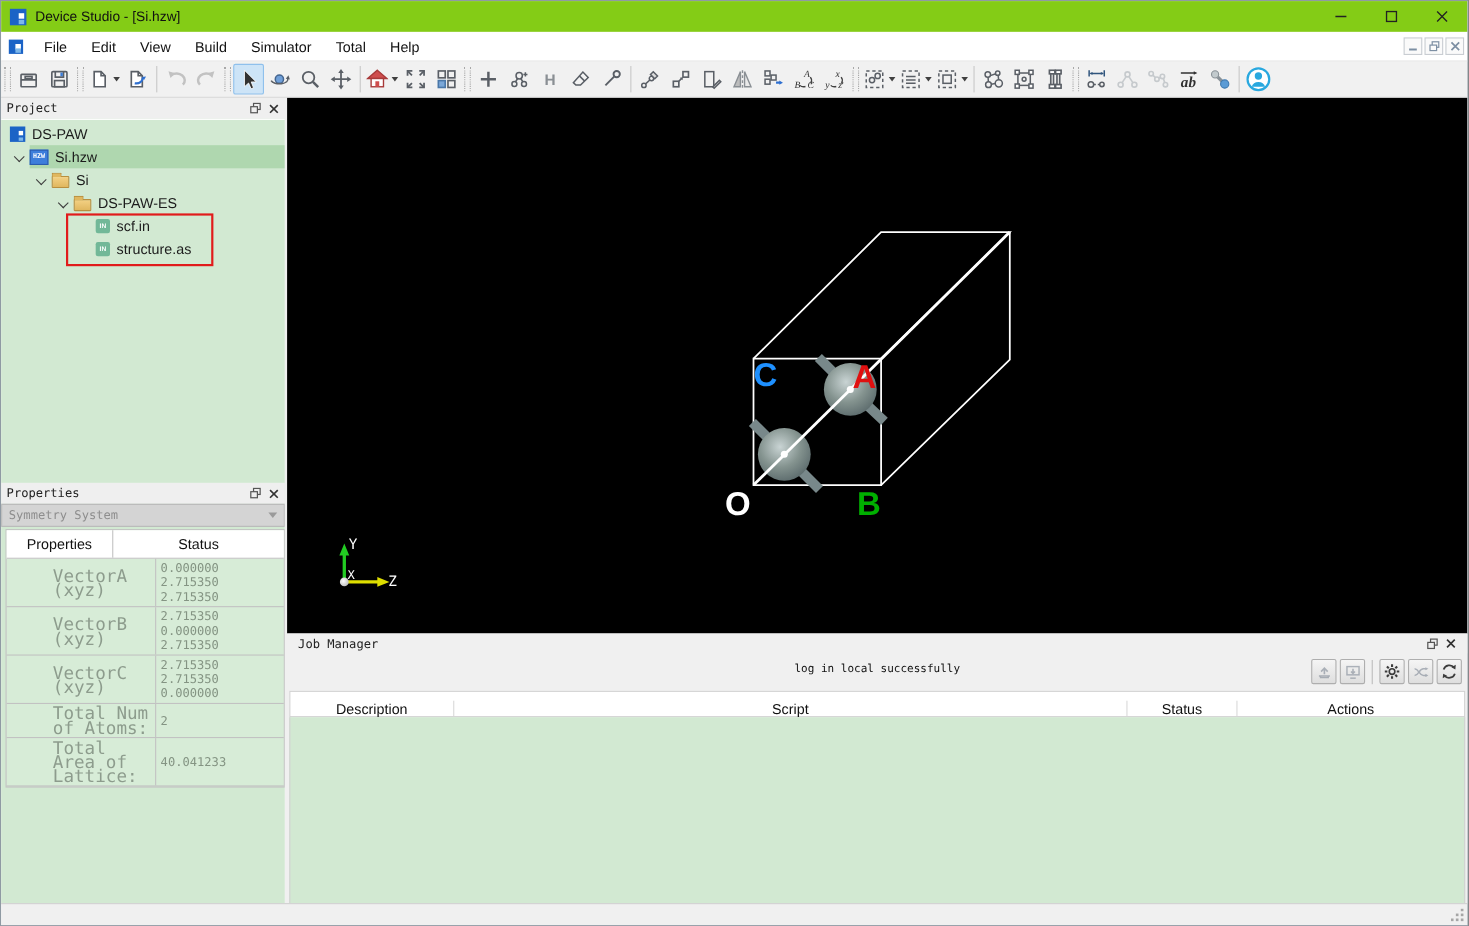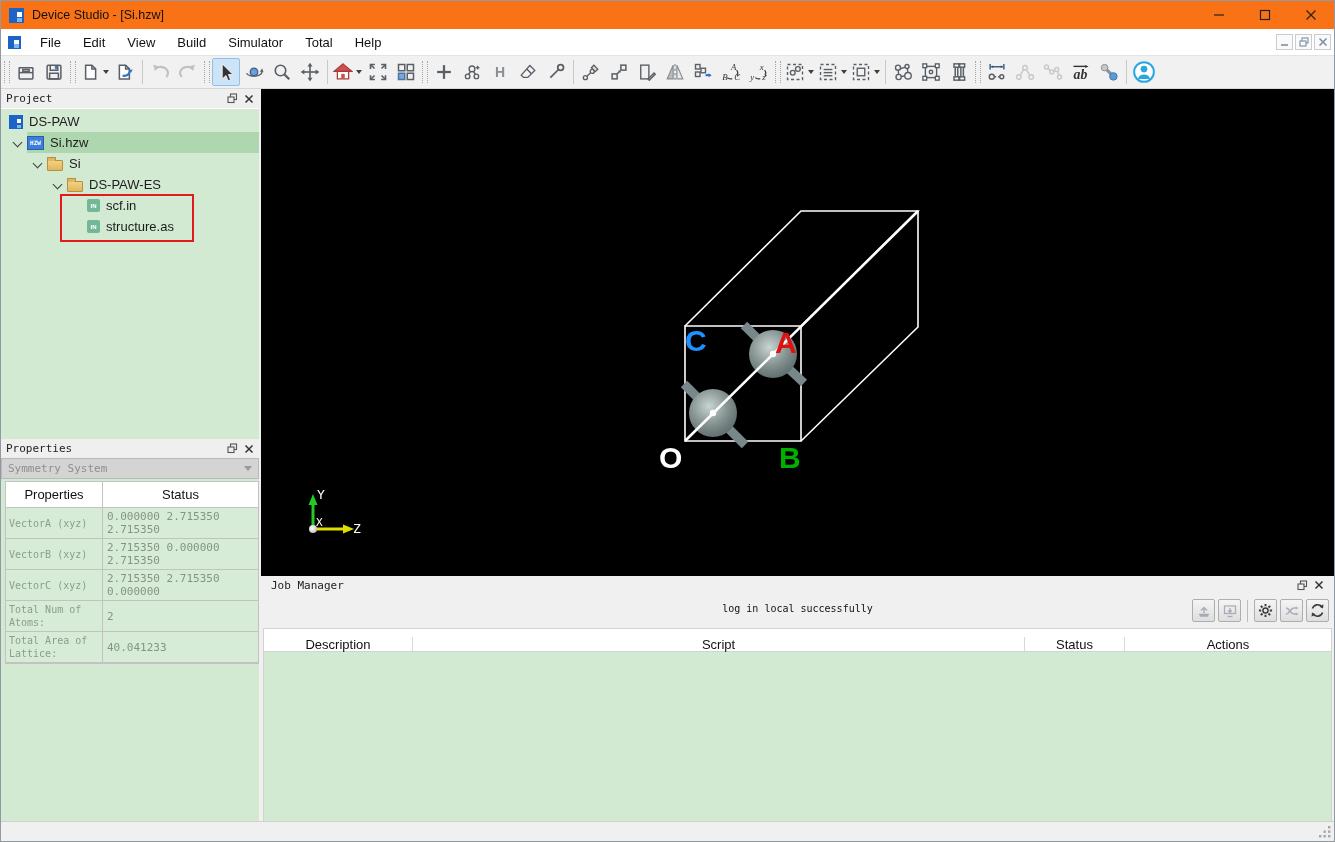--- a/index.html
+++ b/index.html
@@ -1,20 +1,20 @@
 <!DOCTYPE html>
 <html><head>
 <meta charset="utf-8">
 <style>
   html,body{margin:0;padding:0;background:#2b2b2b;}
   *{box-sizing:border-box;}
   .window{position:relative;width:1335px;height:842px;background:#f0f0f0;
     font-family:"Liberation Sans",sans-serif;border:1px solid #8f9aa3;overflow:hidden;}
   
-  .titlebar{position:absolute;left:0;top:0;right:0;height:28px;background:#f97316;display:flex;align-items:center;}
+  .titlebar{position:absolute;left:0;top:0;right:0;height:28px;background:#84cc16;display:flex;align-items:center;}
   .app-logo{width:15px;height:15px;margin-left:8px;position:relative;background:#1b63c6;}
   .app-logo::before{content:'';position:absolute;right:2px;top:4px;width:5px;height:5px;background:#fff;}
   .app-logo::after{content:'';position:absolute;right:2px;bottom:1px;width:5px;height:4px;background:#7db7ea;}
   .title-text{margin-left:8px;font-size:12.5px;color:#111;}
   .win-controls{margin-left:auto;display:flex;height:100%;}
   .win-btn{width:46px;height:100%;display:flex;align-items:center;justify-content:center;}
   .win-btn svg{display:block;}
   
   .menubar{position:absolute;left:0;top:28px;right:0;height:27px;background:#ffffff;border-bottom:1px solid #e3e3e3;display:flex;align-items:center;}
   .menubar .app-logo{width:13px;height:13px;margin-left:7px;}
@@ -60,21 +60,21 @@
   .props-panel{position:absolute;left:0;top:350px;width:100%;bottom:0;display:flex;flex-direction:column;background:#d2e9d2;}
   .sym-select{height:21px;background:#d4d4d4;border:1px solid #b9b9b9;display:flex;align-items:center;font-family:"DejaVu Sans Mono",monospace;font-size:11px;color:#8e8e8e;padding:0 6px;}
   .sym-caret{margin-left:auto;width:0;height:0;border-left:4px solid transparent;border-right:4px solid transparent;border-top:5px solid #9a9a9a;}
   .ptable{margin:2px 0 0 4px;width:254px;border:1px solid #c2c2c2;background:#d7ecd7;}
   .pthead{display:flex;background:#fff;border-bottom:1px solid #c2c2c2;height:26px;}
   .pth{display:flex;align-items:center;justify-content:center;font-size:13px;color:#111;}
   .pth:first-child{width:97px;border-right:1px solid #c2c2c2;}
   .pth:last-child{flex:1;}
   .prow{display:flex;border-bottom:1px solid #c2c2c2;min-height:30px;}
   .prow:last-child{border-bottom:1px solid #c2c2c2;}
-  .pname{width:97px;border-right:1px solid #c2c2c2;font-family:"DejaVu Sans Mono",monospace;font-size:10px;line-height:13px;color:#8d9c8d;padding:2px 3px;display:flex;align-items:center;}
+  .pname{width:97px;border-right:1px solid #c2c2c2;font-family:"DejaVu Sans Mono",monospace;font-size:16px;line-height:13px;color:#8d9c8d;padding:2px 3px;display:flex;align-items:center;margin-left:39px;}
   .pvalue{flex:1;font-family:"DejaVu Sans Mono",monospace;font-size:11px;line-height:13px;color:#849483;padding:2px 4px;display:flex;align-items:center;word-break:break-word;}
   
   .viewport{position:absolute;left:0;top:0;right:0;height:487px;background:#000;}
   .viewport svg{display:block;}
   
   .jobmanager{position:absolute;left:0;top:487px;right:0;bottom:0;background:#f0f0f0;display:flex;flex-direction:column;}
   .jm-title{height:18px;background:#f0f0f0;display:flex;align-items:center;font-family:"DejaVu Sans Mono",monospace;font-size:11px;color:#222;padding:0 10px 0 10px;}
   .jm-toolbar{height:34px;position:relative;}
   .jm-status{position:absolute;left:0;right:0;top:9px;text-align:center;font-family:"DejaVu Sans Mono",monospace;font-size:10px;color:#111;}
   .jm-buttons{position:absolute;right:5px;top:5px;display:flex;align-items:center;gap:3px;}

